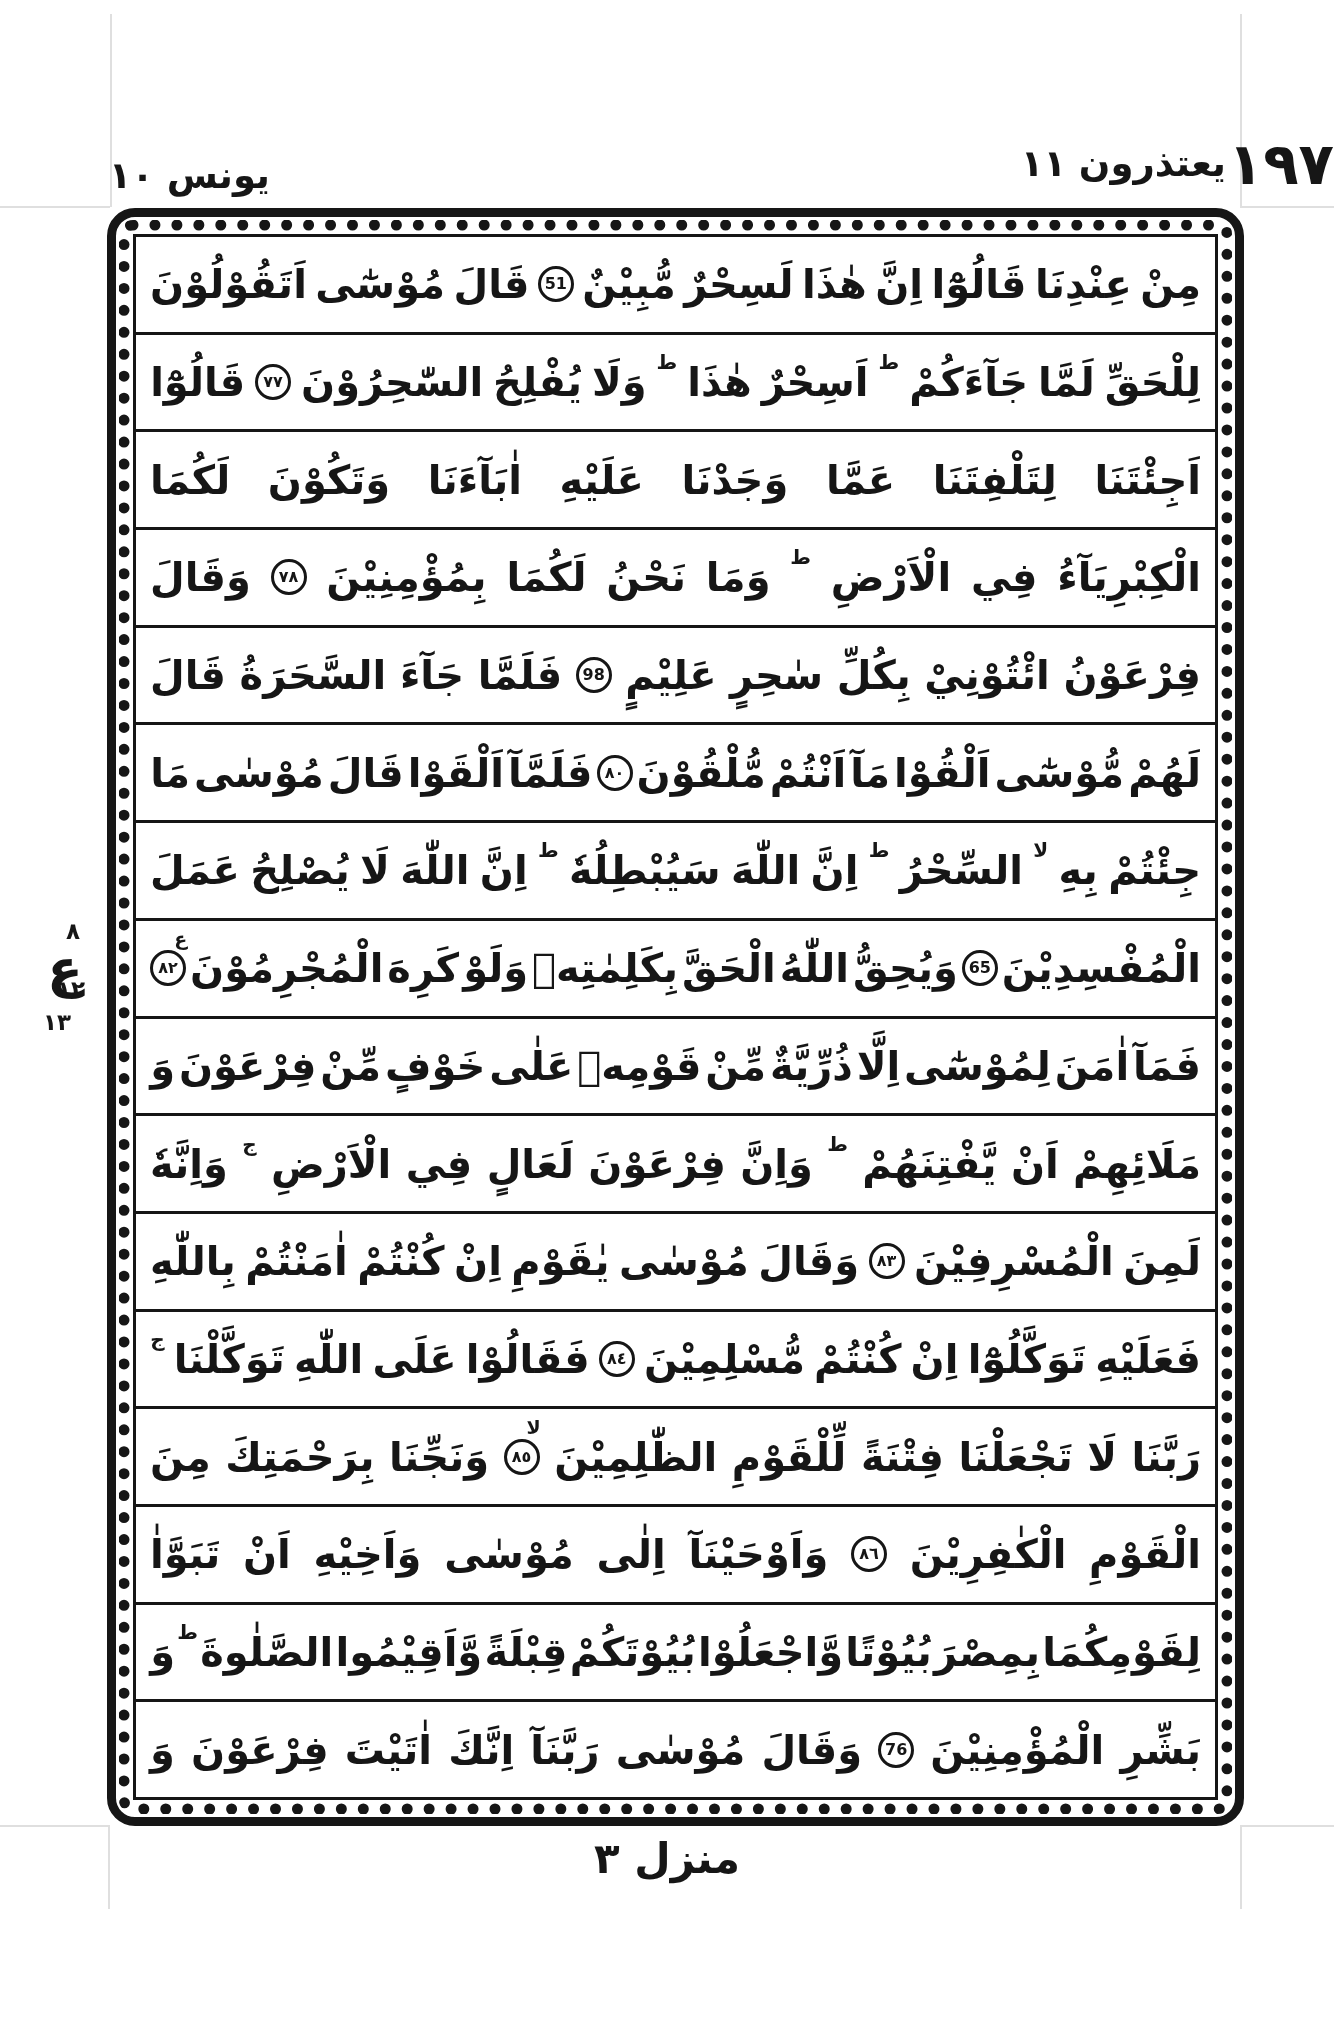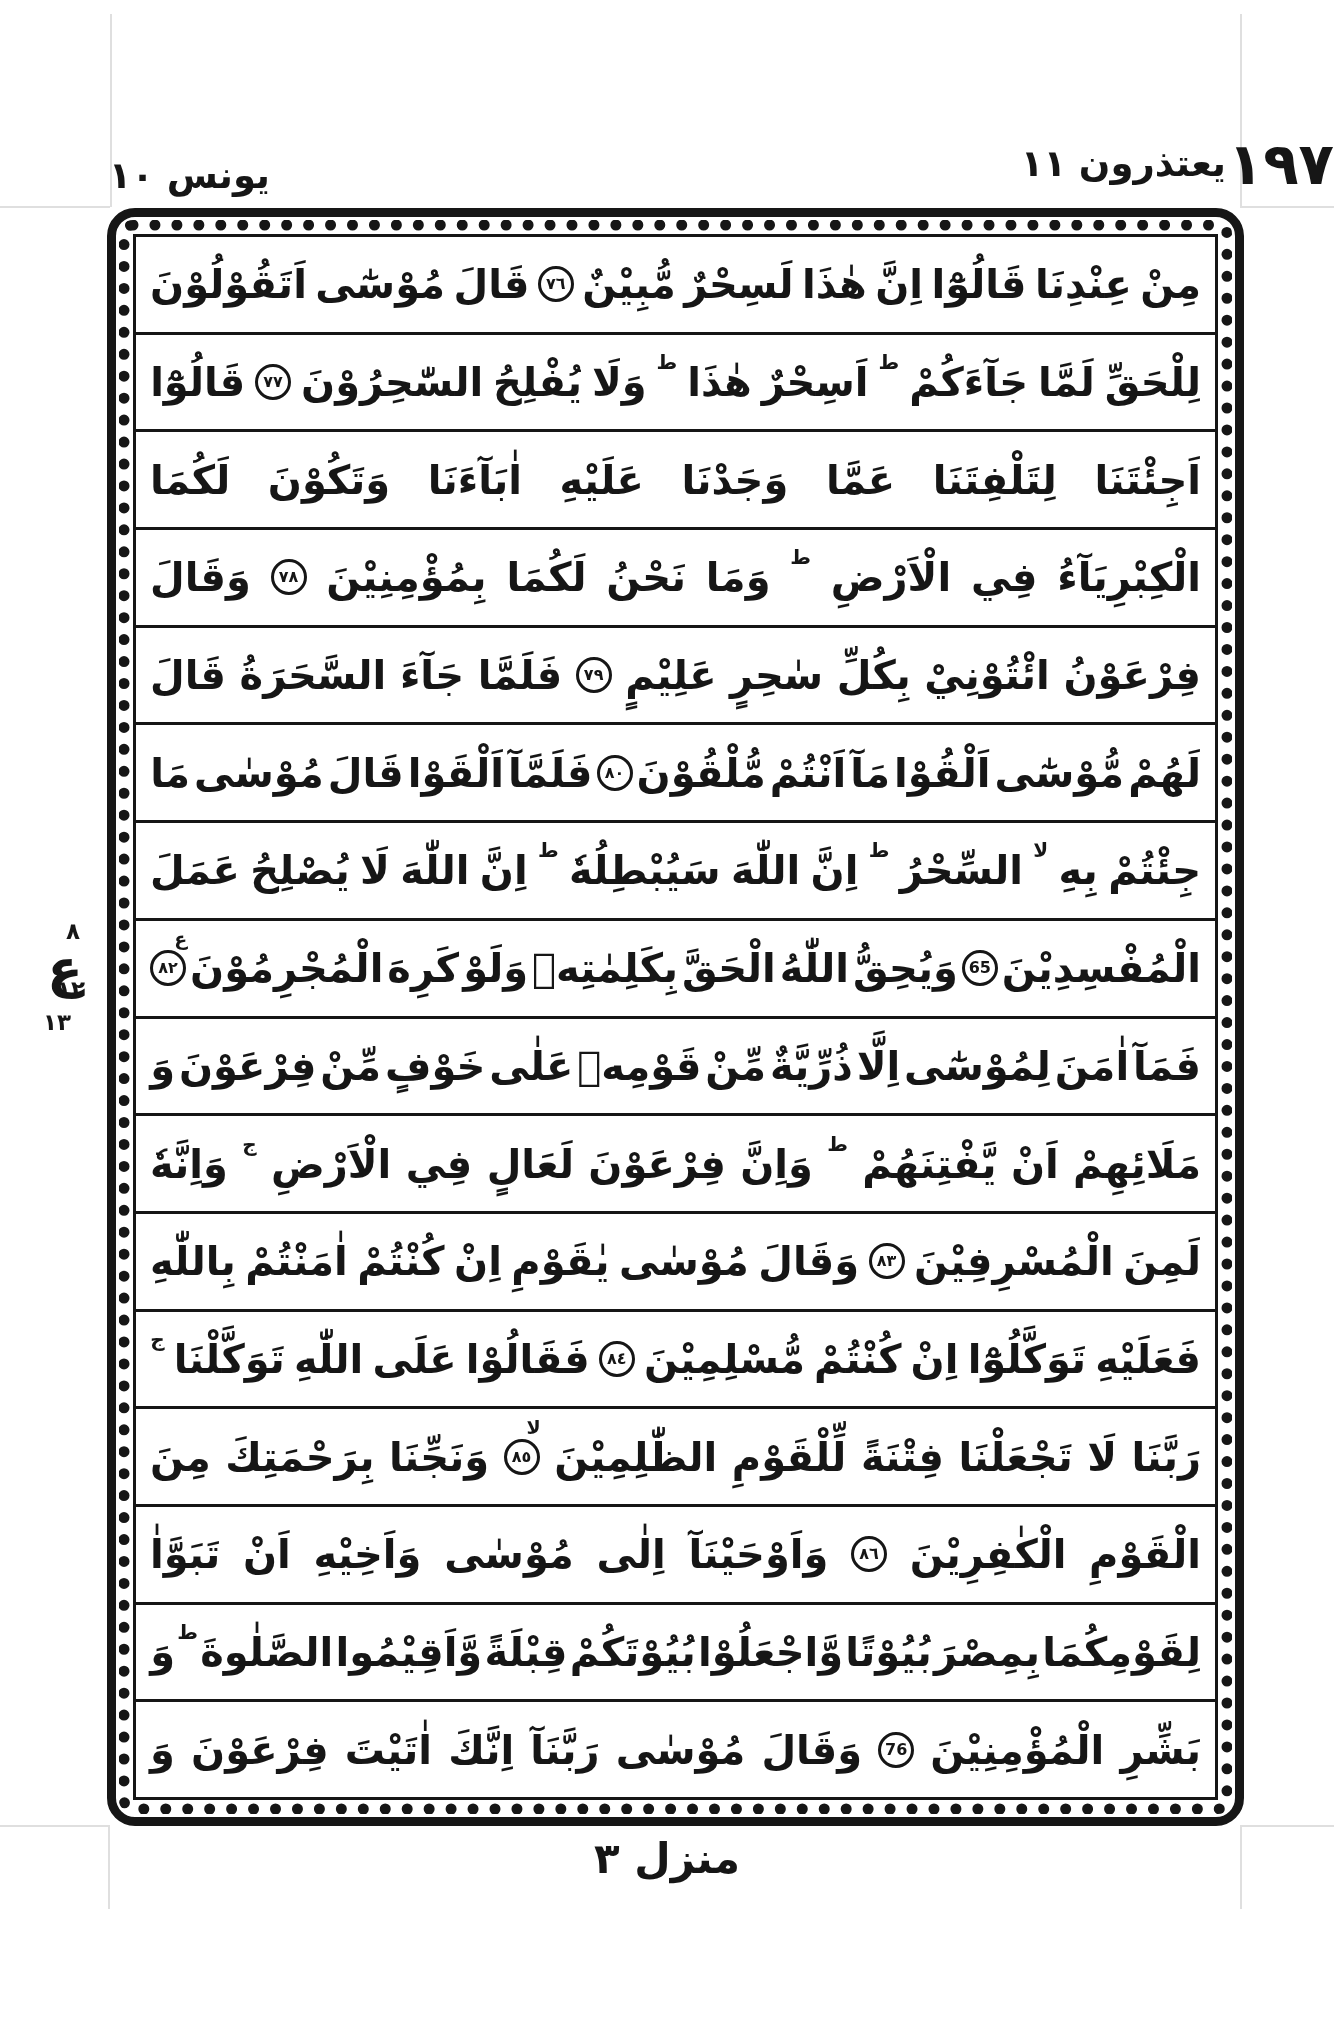--- a/index.html
+++ b/index.html
@@ -106,21 +106,21 @@
     <div class="rows" id="rows">
         <div class="row">
           <span class="word">مِنْ</span>
           <span class="word">عِنْدِنَا</span>
           <span class="word">قَالُوْٓا</span>
           <span class="word">اِنَّ</span>
           <span class="word">هٰذَا</span>
           <span class="word">لَسِحْرٌ</span>
           <span class="word">مُّبِيْنٌ</span>
           <span class="ayah">
-            <span>٧٦</span>
+            <span>51</span>
           </span>
           <span class="word">قَالَ</span>
           <span class="word">مُوْسٰٓى</span>
           <span class="word">اَتَقُوْلُوْنَ</span>
         </div>
         <div class="row">
           <span class="word">لِلْحَقِّ</span>
           <span class="word">لَمَّا</span>
           <span class="word">جَآءَكُمْ</span>
           <span class="waqf">ط</span>
@@ -159,21 +159,21 @@
           </span>
           <span class="word">وَقَالَ</span>
         </div>
         <div class="row">
           <span class="word">فِرْعَوْنُ</span>
           <span class="word">ائْتُوْنِيْ</span>
           <span class="word">بِكُلِّ</span>
           <span class="word">سٰحِرٍ</span>
           <span class="word">عَلِيْمٍ</span>
           <span class="ayah">
-            <span>٧٩</span>
+            <span>98</span>
           </span>
           <span class="word">فَلَمَّا</span>
           <span class="word">جَآءَ</span>
           <span class="word">السَّحَرَةُ</span>
           <span class="word">قَالَ</span>
         </div>
         <div class="row">
           <span class="word">لَهُمْ</span>
           <span class="word">مُّوْسٰٓى</span>
           <span class="word">اَلْقُوْا</span>

